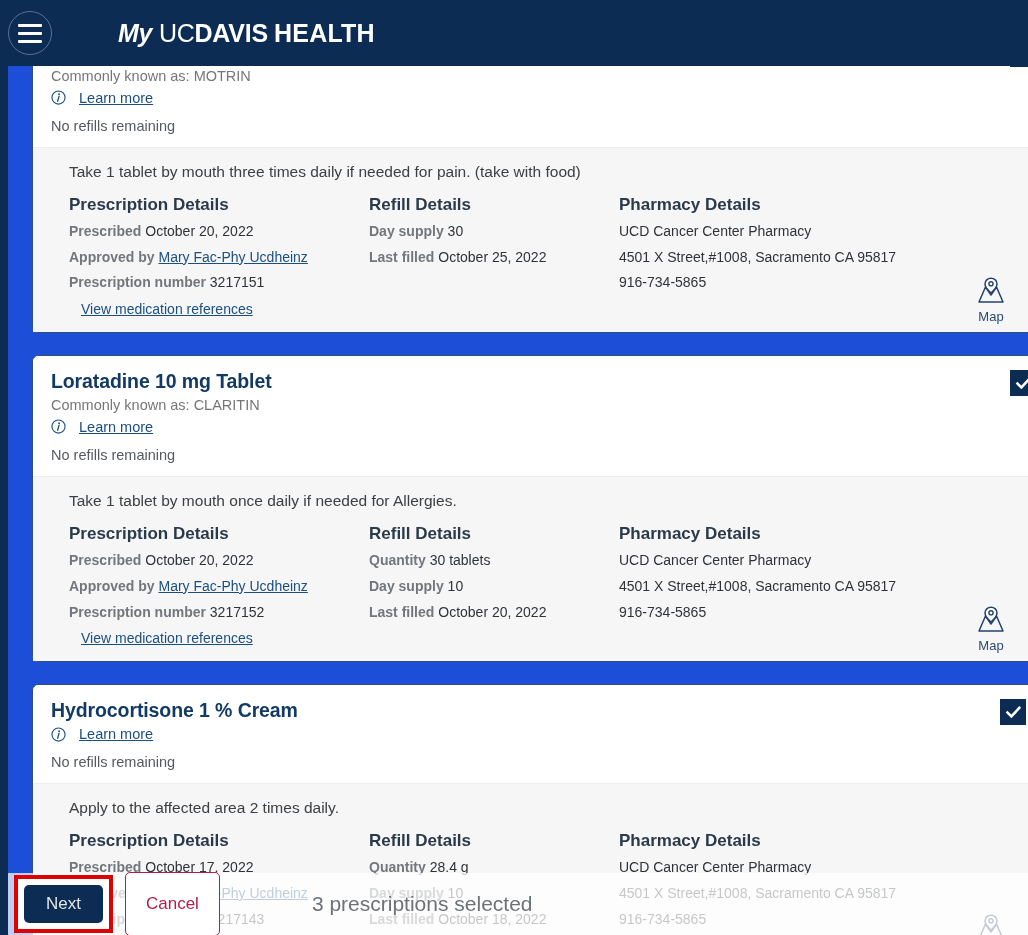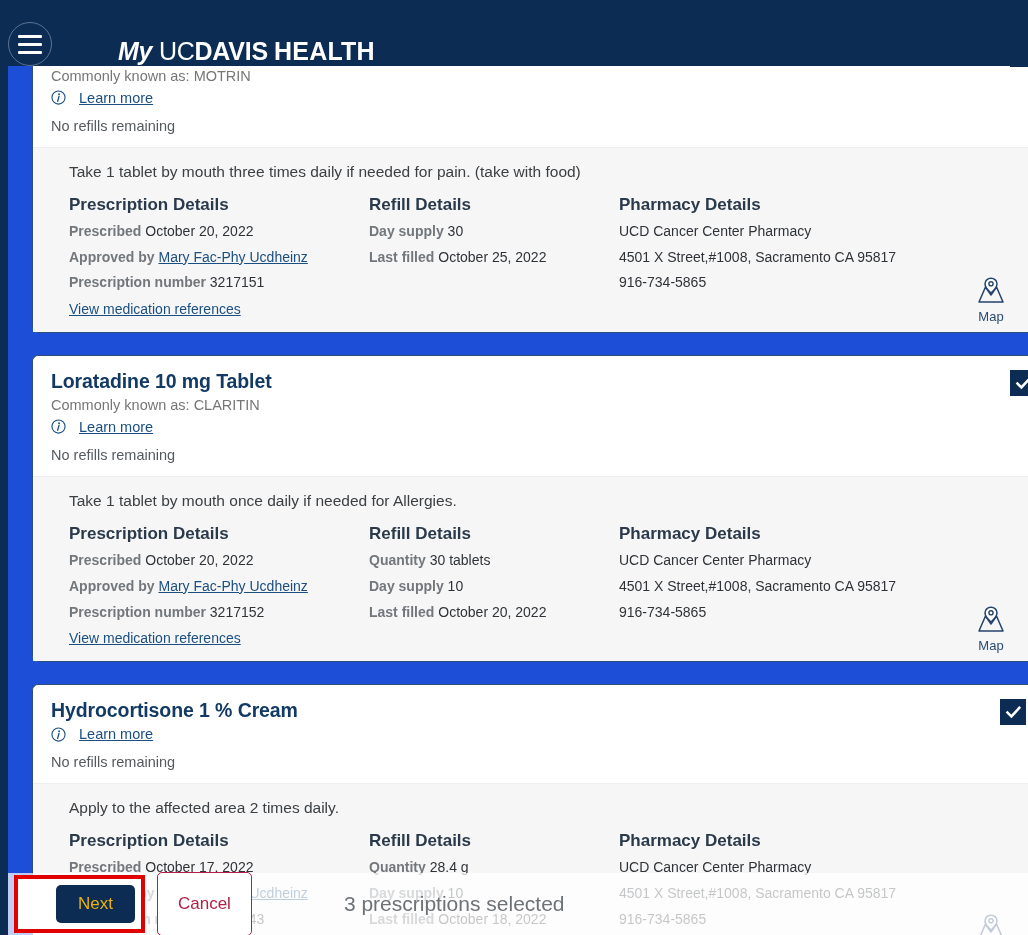--- a/index.html
+++ b/index.html
@@ -47,21 +47,21 @@
 
   
   .header {
     position: absolute;
     left: 0; top: 0;
     width: 1028px;
     height: 66px;
     background: #0c2c53;
     z-index: 50;
     display: flex;
-    align-items: flex-end;
+    align-items: center;
   }
 
   .hamburger {
     margin-left: 8px;
     width: 44px; height: 44px;
     border-radius: 50%;
     border: 1.5px solid #5b7293;
     display: flex;
     flex-direction: column;
     align-items: center;
@@ -210,20 +210,21 @@
     cursor: pointer;
     margin-top: 16px;
   }
   .refs-link {
     display: inline-block;
     margin-top: 1px;
     color: #1b4f82;
     font-size: 14px;
     text-decoration: underline;
     cursor: pointer;
+    margin-left: 12px;
   }
 
   
   .map-btn {
     position: absolute;
     right: 22px;
     bottom: 8px;
     width: 46px;
     text-align: center;
     cursor: pointer;
@@ -250,28 +251,27 @@
   .next-wrap {
     position: relative;
     margin-left: 14px;
     padding: 6px;
     border: 4px solid #e00000;
     background: #ffffff;
     display: inline-flex;
   }
   .btn-next {
     background: #0c2c53;
-    color: #eab308;
+    color: #e5e5e5;
     border: none;
     border-radius: 5px;
     font-family: "Liberation Sans", sans-serif;
     font-size: 17px;
     padding: 9px 22px;
     cursor: pointer;
-    margin-left: 32px;
   }
   .btn-cancel {
     margin-left: 12px;
     background: #ffffff;
     color: #b0204a;
     border: 1px solid #b0204a;
     border-radius: 5px;
     font-family: "Liberation Sans", sans-serif;
     font-size: 17px;
     padding: 21px 20px;

